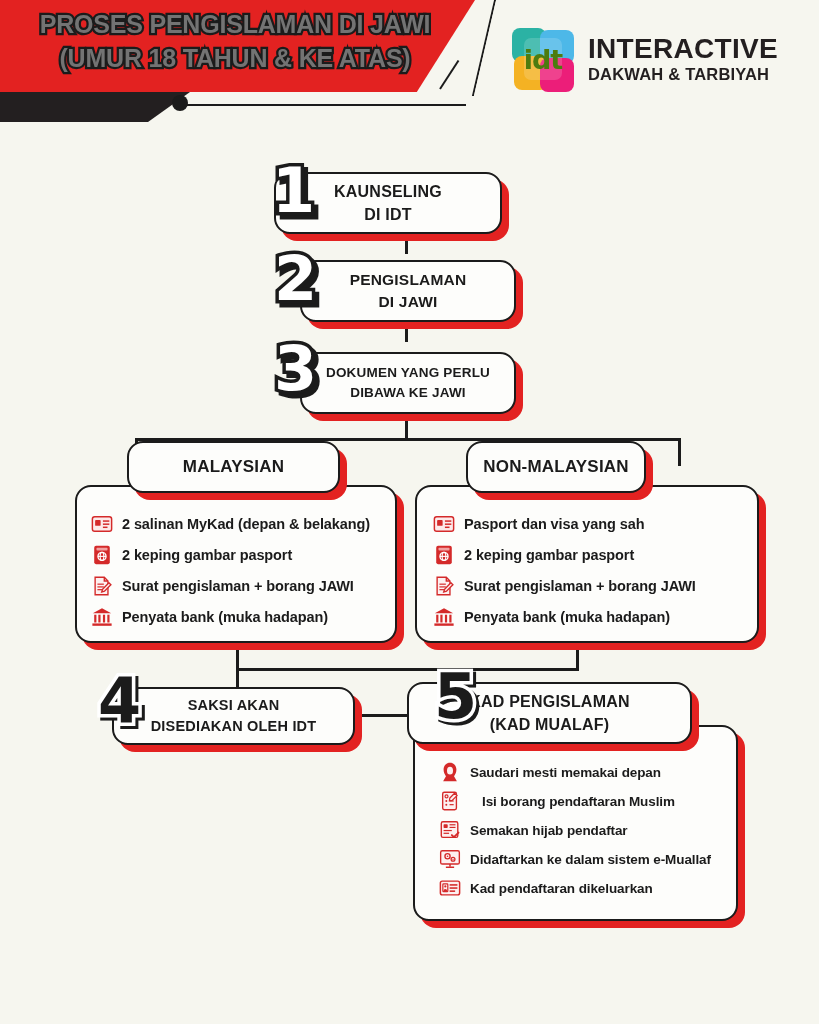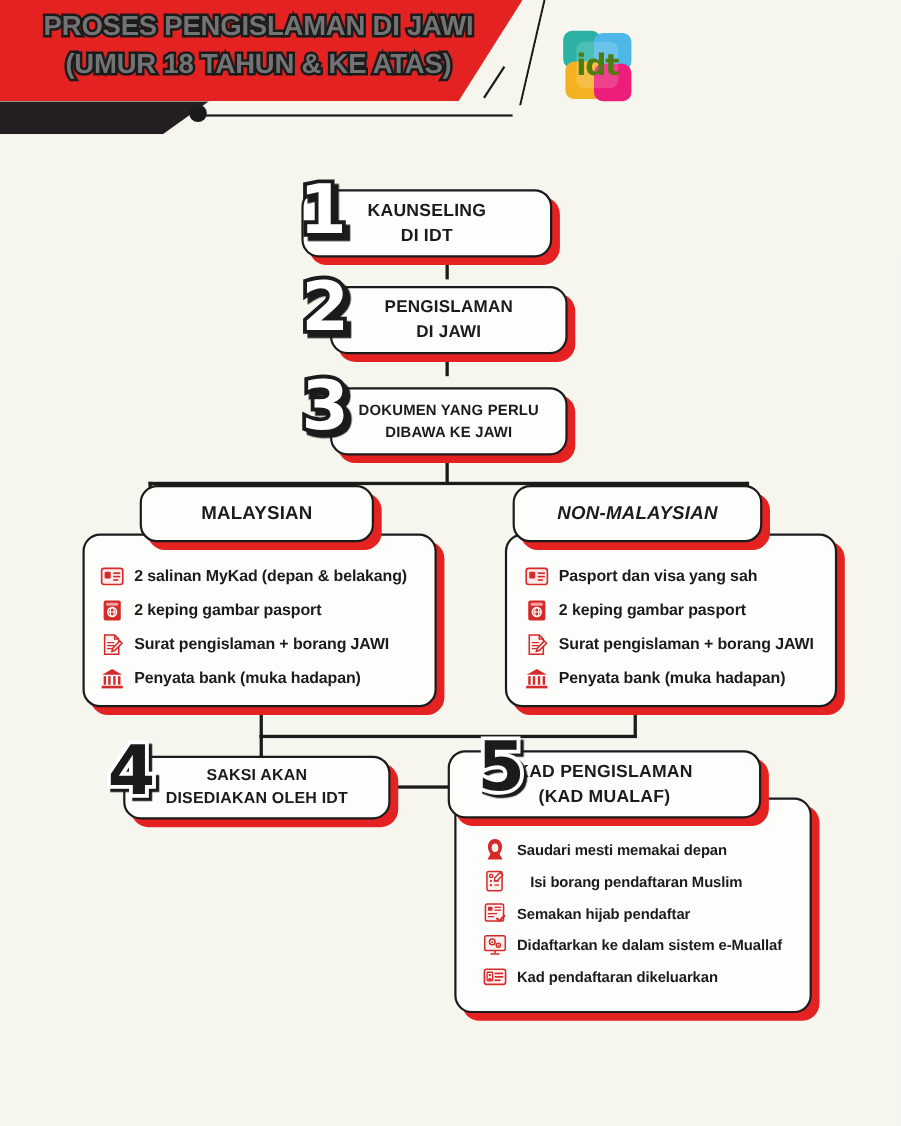--- a/index.html
+++ b/index.html
@@ -219,20 +219,24 @@
 
   <div class="logo-wrap">
     <div class="logo-mark">
       <div class="lsq tl"></div>
       <div class="lsq tr"></div>
       <div class="lsq bl"></div>
       <div class="lsq br"></div>
       <div class="lsq-center"></div>
       <div class="logo-idt">idt</div>
     </div>
+    <div class="logo-text">
+      <span class="t1">INTERACTIVE</span>
+      <span class="t2">DAKWAH &amp; TARBIYAH</span>
+    </div>
   </div>
 </div>
 
 <div class="flow">
 
   <div class="conn" style="left:405px; top:102px; width:2.6px; height:22px;"></div>
   <div class="conn" style="left:405px; top:190px; width:2.6px; height:22px;"></div>
 
   <div class="conn" style="left:405px; top:282px; width:2.6px; height:28px;"></div>
   <div class="conn" style="left:135px; top:308px; width:545px; height:2.6px;"></div>
@@ -319,21 +323,21 @@
         </span>
         <span class="doc-txt">Penyata bank (muka hadapan)</span>
       </div>
     </div>
   </div>
 
   <div class="card-title" style="left:127px; top:311px; width:213px; height:52px;">
     <span class="step-label" style="font-size:17px;">MALAYSIAN</span>
   </div>
 
-  <div class="card" style="left:415px; top:355px; width:302px; height:158px;margin-left:44px;">
+  <div class="card" style="left:415px; top:355px; width:344px; height:158px;">
     <div class="doc-list" style="padding:26px 0 0 16px;">
 
       <div class="doc-item">
         <span class="doc-ico">
           <svg viewBox="0 0 24 24">
               <rect x="1.5" y="4" width="21" height="16" rx="2.5" fill="#fdeaea" stroke="#d42a2a" stroke-width="1.6"></rect>
               <rect x="4.5" y="7.5" width="6" height="6.5" rx="1" fill="#d42a2a"></rect>
               <rect x="13" y="8" width="7" height="1.6" fill="#d42a2a"></rect>
               <rect x="13" y="11.4" width="7" height="1.6" fill="#d42a2a"></rect>
               <rect x="13" y="14.8" width="5" height="1.6" fill="#d42a2a"></rect>
@@ -378,21 +382,21 @@
               <rect x="13" y="9.5" width="2.4" height="8.5" fill="#d42a2a"></rect>
               <rect x="17.8" y="9.5" width="2.4" height="8.5" fill="#d42a2a"></rect>
               <rect x="1.5" y="19" width="21" height="2.6" fill="#d42a2a"></rect>
             </svg>
         </span>
         <span class="doc-txt">Penyata bank (muka hadapan)</span>
       </div>
     </div>
   </div>
 
-  <div class="card-title" style="left:466px; top:311px; width:227px; height:52px;font-style:italic;">
+  <div class="card-title" style="left:466px; top:311px; width:180px; height:52px;">
     <span class="step-label" style="font-size:17px;">NON-MALAYSIAN</span>
   </div>
 
   <div class="card-title" style="left:112px; top:557px; width:243px; height:58px;">
     <span class="step-label" style="font-size:14.5px;">SAKSI AKAN
 DISEDIAKAN OLEH IDT</span>
   </div>
   <div class="num solid" style="left:98px; top:540px;">4</div>
 
   <div class="card" style="left:413px; top:595px; width:325px; height:196px;">

